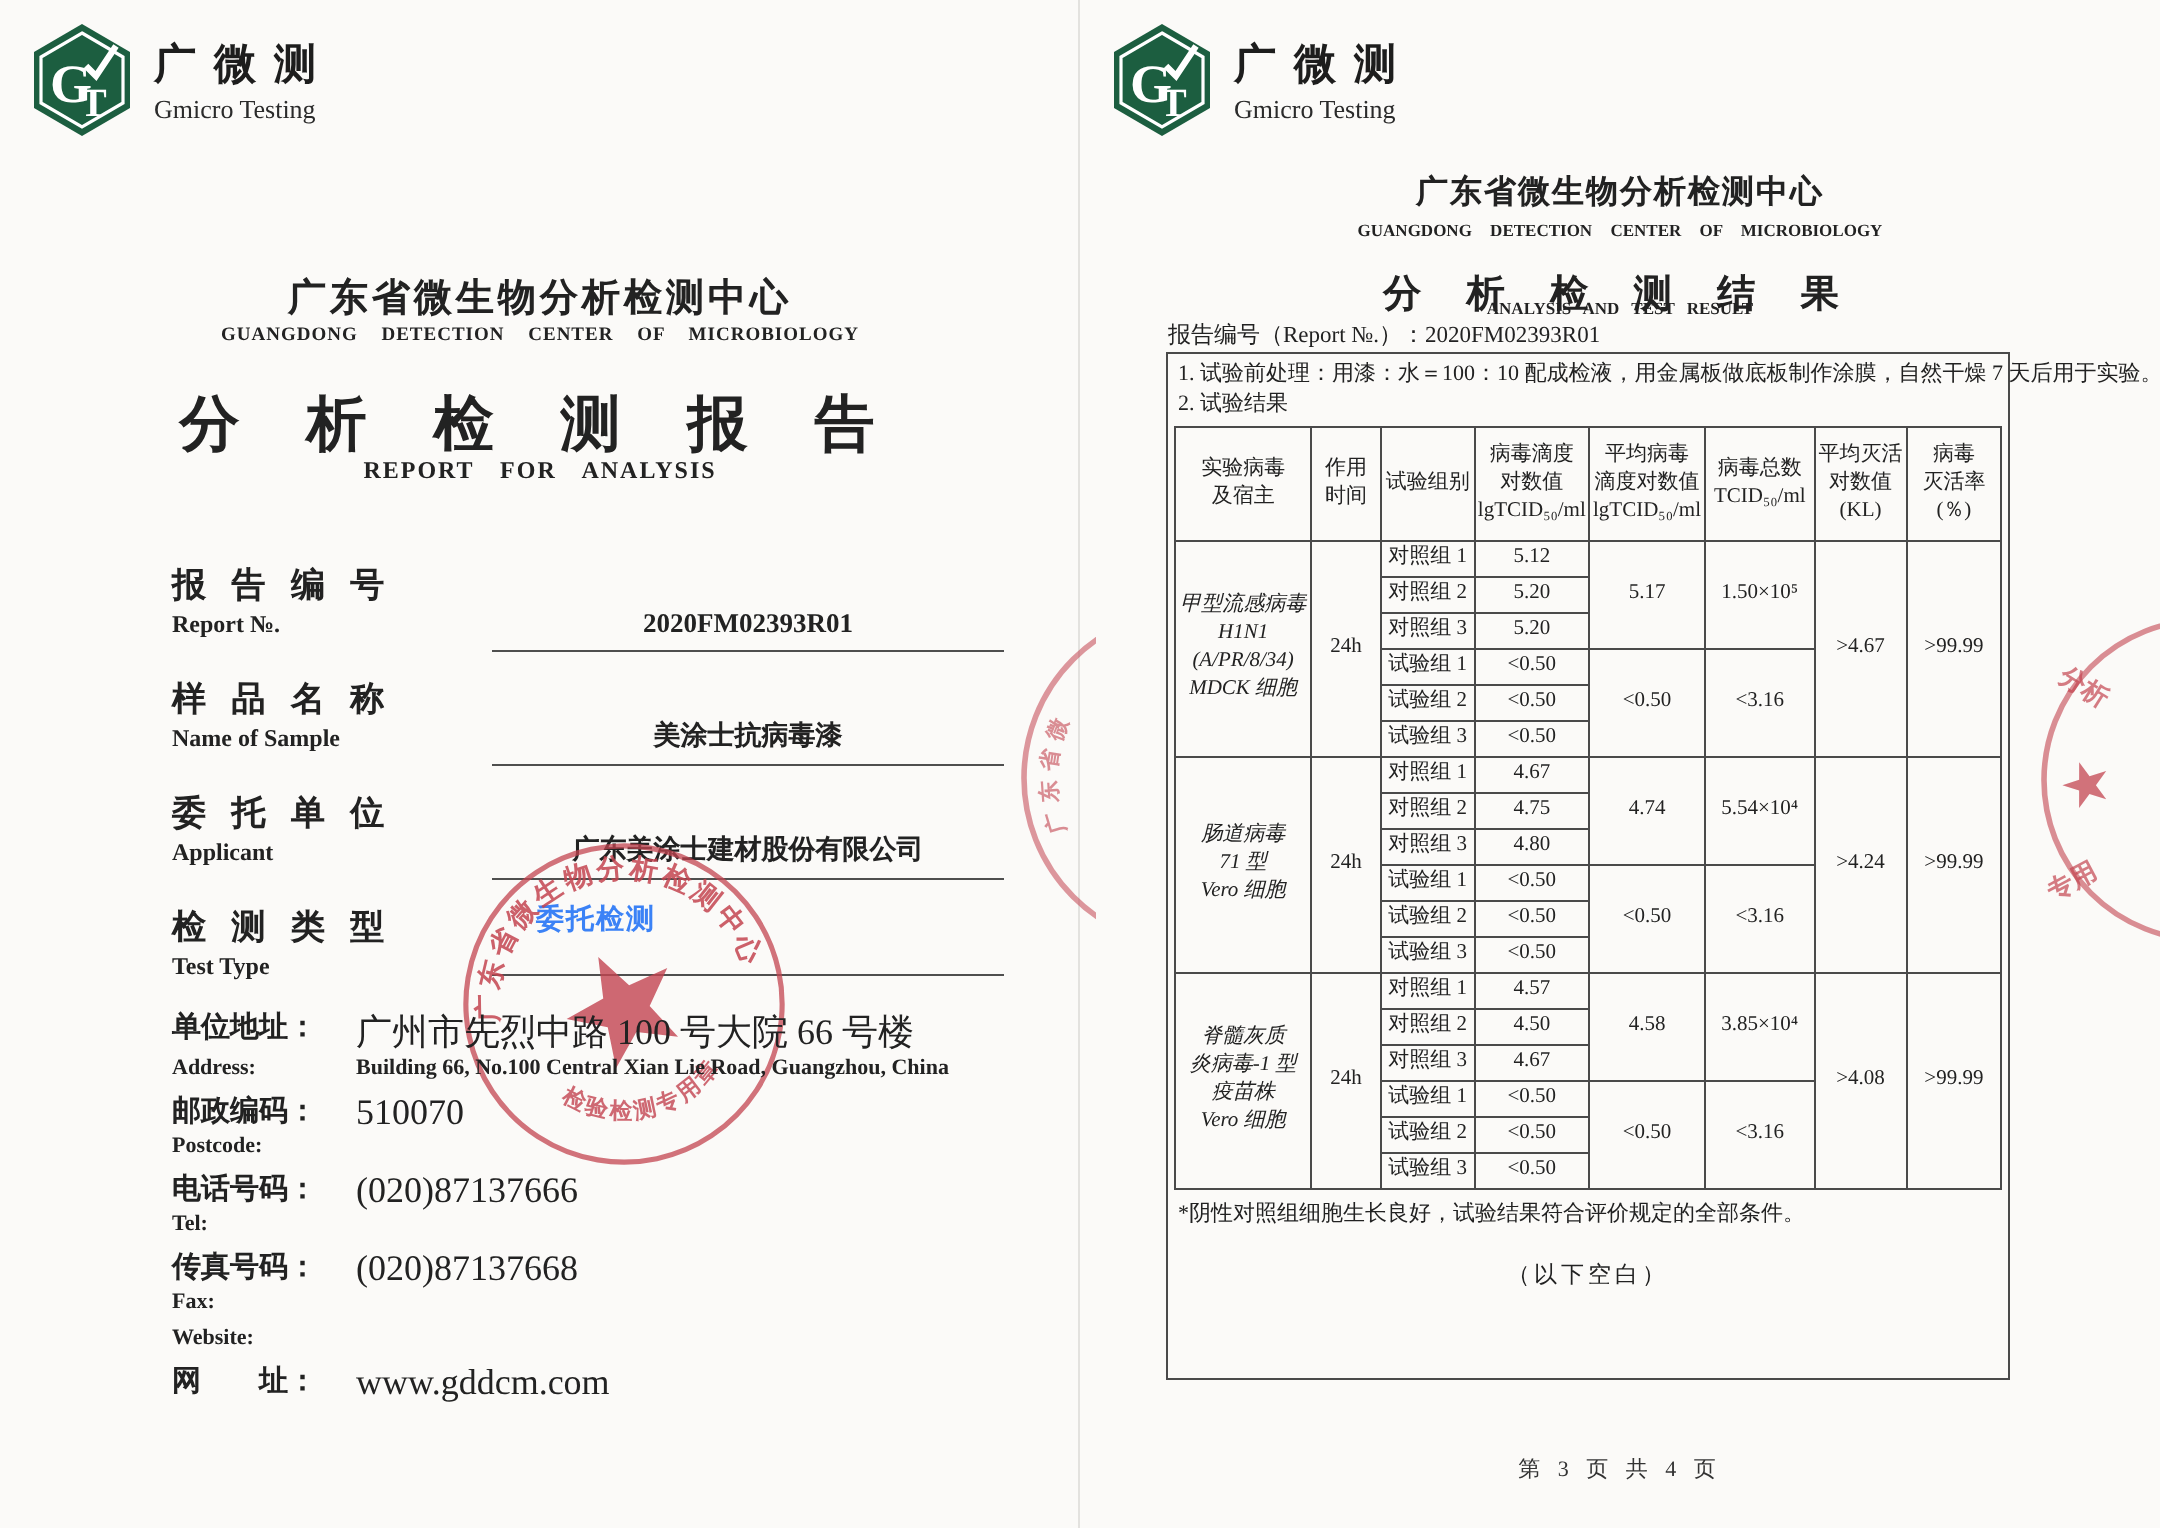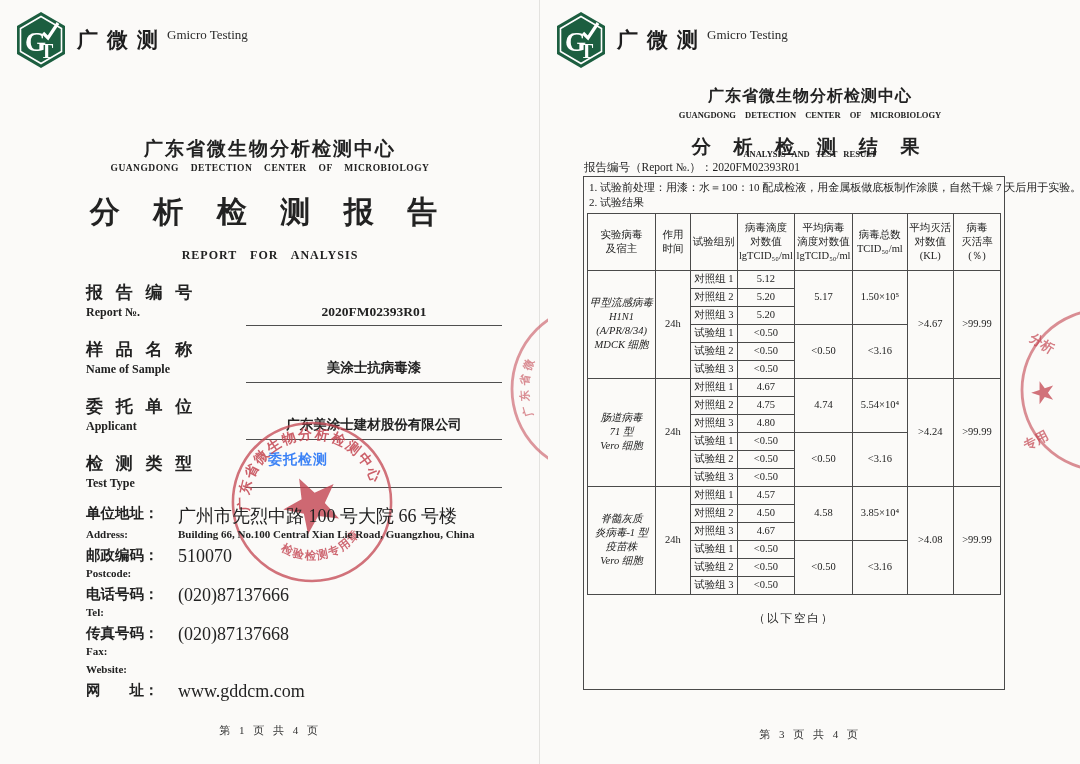--- a/index.html
+++ b/index.html
@@ -8,30 +8,30 @@
     background:#f1f0ee;
     font-family:"Liberation Serif","DejaVu Serif",serif;
     color:#222;
   }
   .page{position:absolute;top:0;width:540px;height:764px;background:#fbfaf8;overflow:hidden;}
   #page1{left:0;box-shadow:inset -1px 0 0 #e3e2df;}
   #page3{left:540px;}
 
   
   .logo{position:absolute;top:10px;left:14px;display:flex;align-items:center;gap:9px;}
-  .logo-txt{display:flex;flex-direction:row;}
+  .logo-txt{display:flex;flex-direction:column;}
   .logo-cn{font-size:21px;font-weight:bold;letter-spacing:9px;color:#1d1d1d;font-family:"Liberation Sans","DejaVu Sans",sans-serif;}
   .logo-en{font-size:13px;color:#2b2b2b;margin-top:1px;}
 
   
   .ctr{position:absolute;left:0;width:100%;text-align:center;}
   .t-cn1{top:136px;font-size:19px;font-weight:bold;letter-spacing:2px;}
   .t-en1{top:163px;font-size:9.5px;font-weight:bold;letter-spacing:.5px;word-spacing:9px;}
   .t-cn2{top:192px;font-size:30px;font-weight:bold;letter-spacing:13px;}
-  .t-en2{top:248px;font-size:12px;font-weight:bold;letter-spacing:1px;word-spacing:9px;}
+  .t-en2{top:228px;font-size:12px;font-weight:bold;letter-spacing:1px;word-spacing:9px;}
 
   
   .fields{position:absolute;top:276px;left:86px;right:38px;}
   .field{position:relative;height:57px;}
   .field:nth-child(4){height:48px;}
   .flabel{position:absolute;left:0;top:5px;}
   .flabel-cn{font-size:17px;font-weight:bold;letter-spacing:4px;font-family:"Liberation Sans","DejaVu Sans",sans-serif;}
   .flabel-en{font-size:12px;font-weight:bold;margin-top:1px;}
   .fval{position:absolute;left:160px;right:0;bottom:7px;border-bottom:1px solid #4f4f4f;
         text-align:center;font-size:13.5px;padding-bottom:5px;font-weight:bold;}
@@ -192,21 +192,20 @@
       <div class="cline en">
         <span class="clabel-en">Website:</span>
       </div>
       <div class="cline">
         <span class="clabel-cn">网　　址：</span>
         <span class="cval-cn">www.gddcm.com</span>
       </div>
     </div>
   </div>
 
-  <div class="page-footer">第 1 页 共 4 页</div>
 </div>
 
 <div class="page" id="page3">
 
   <div class="logo">
     <svg width="54" height="60" viewBox="0 0 54 60">
       <polygon points="27,2 51,16 51,44 27,58 3,44 3,16" fill="#1c5e40"></polygon>
       <polygon points="27,6.5 47.5,18.5 47.5,41.5 27,53.5 6.5,41.5 6.5,18.5" fill="none" stroke="#ffffff" stroke-width="1.6"></polygon>
       <text x="11" y="41" font-size="27" font-weight="bold" fill="#ffffff" font-family="Liberation Serif,serif">G</text>
       <text x="26" y="48" font-size="20" font-weight="bold" fill="#ffffff" font-family="Liberation Serif,serif">T</text>
@@ -367,20 +366,21 @@
         <td>试验组 2</td>
         <td>&lt;0.50</td>
       </tr>
       <tr>
         <td>试验组 3</td>
         <td>&lt;0.50</td>
       </tr>
     </tbody>
       </table>
 
+    <div class="tnote">*阴性对照组细胞生长良好，试验结果符合评价规定的全部条件。</div>
     <div class="tblank">（以下空白）</div>
   </div>
 
   <div class="page-footer">第 3 页 共 4 页</div>
 </div>
 
 <svg class="seam-stamp" width="50" height="175" viewBox="0 0 50 175">
   <defs>
     <path id="seamArc" d="M 39.1 121 A 68 68 0 0 1 39.1 53" fill="none"></path>
   </defs>

